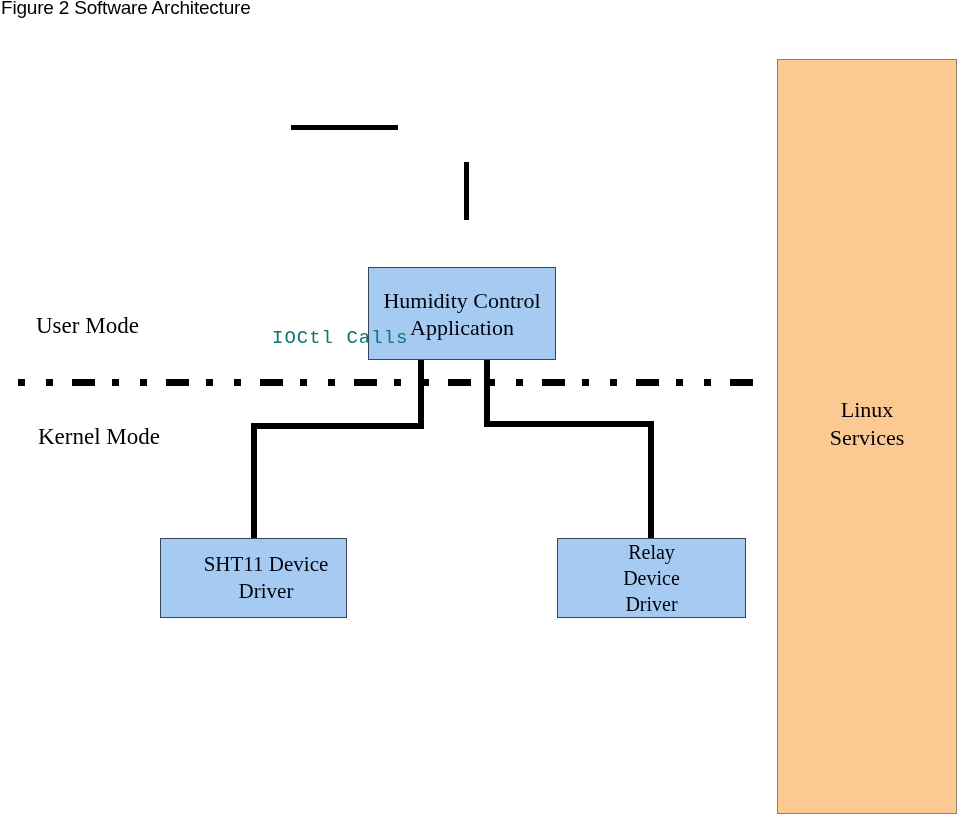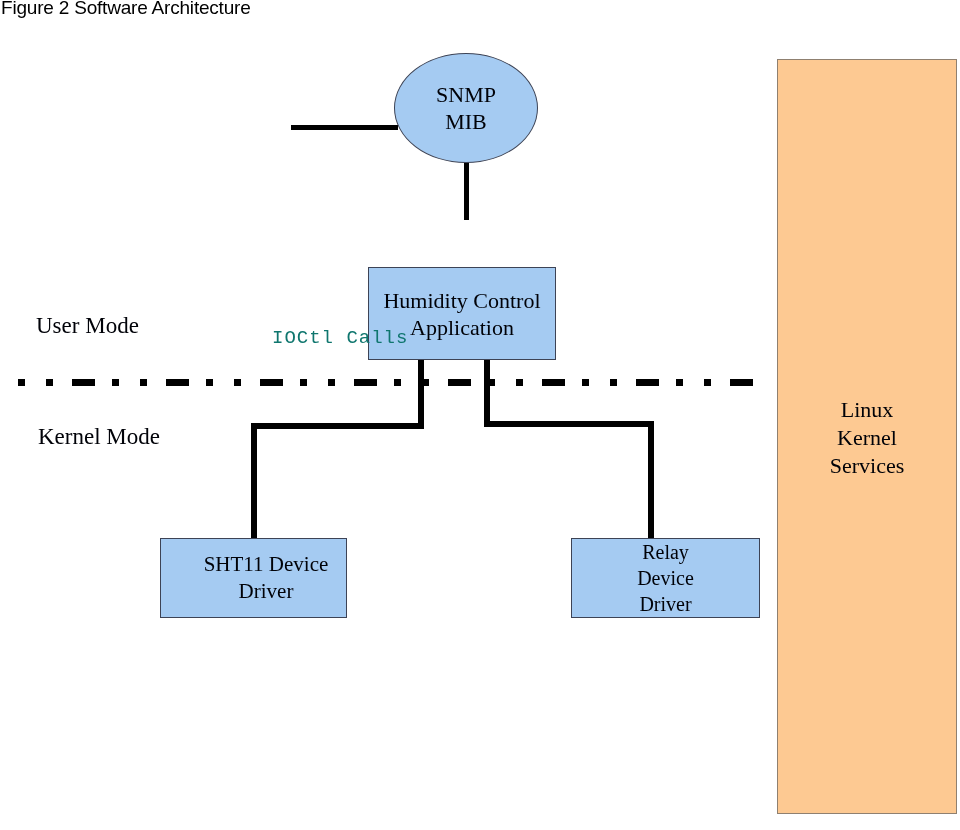--- a/index.html
+++ b/index.html
@@ -36,21 +36,21 @@
     border-radius: 50%;
     border: 1px solid var(--node-border, #3d4355);
   }
   .box {
     border: 1px solid var(--node-border, #3d4355);
   }
   .apache   { left: 120px; top: 59px;  width: 172px; height: 134px; font-size: 24px; }
   .snmp     { left: 394px; top: 53px;  width: 144px; height: 110px; font-size: 22px; line-height: 27px; }
   .humidity { left: 368px; top: 219px; width: 188px; height: 93px;  font-size: 22px; line-height: 27px; margin-top: 48px; }
   .sht11    { left: 160px; top: 538px; width: 187px; height: 80px;  font-size: 21px; line-height: 27px; padding-left: 25px; }
-  .relay    { left: 571px; top: 538px; width: 189px; height: 80px;  font-size: 20px; line-height: 26px; }
+  .relay    { left: 557px; top: 538px; width: 189px; height: 80px;  font-size: 20px; line-height: 26px; }
   .kernel-panel {
     position: absolute;
     left: 777px; top: 59px; width: 180px; height: 755px;
     background: var(--kernel-fill, #fdc992);
     border: 1px solid var(--kernel-border, #8f8070);
     box-sizing: border-box;
   }
   .kernel-panel .panel-label {
     position: absolute;
     left: 0; right: 0; top: 336px;
@@ -110,45 +110,40 @@
   <div class="conn conn-left-v1"></div>
   <div class="conn conn-left-h"></div>
   <div class="conn conn-left-v2"></div>
   <div class="conn conn-right-v1"></div>
   <div class="conn conn-right-h"></div>
   <div class="conn conn-right-v2"></div>
 
   <div class="mode-divider"></div>
 
 
-  <div class="node ellipse snmp">
-    <div>SNMP</div>
-    <div>MIB</div>
-  </div>
 
   <div class="node box humidity">
     <div>Humidity Control</div>
     <div>Application</div>
   </div>
 
   <div class="node box sht11">
     <div>SHT11 Device</div>
     <div>Driver</div>
   </div>
 
   <div class="node box relay">
     <div>Relay</div>
     <div>Device</div>
     <div>Driver</div>
   </div>
 
   <div class="kernel-panel">
     <div class="panel-label">
       <div>Linux</div>
-      <div>Kernel</div>
       <div>Services</div>
     </div>
   </div>
 
   <div class="mode-label user-mode">User Mode</div>
   <div class="ioctl-label">IOCtl Calls</div>
   <div class="mode-label kernel-mode">Kernel Mode</div>
 
 </div>
 

